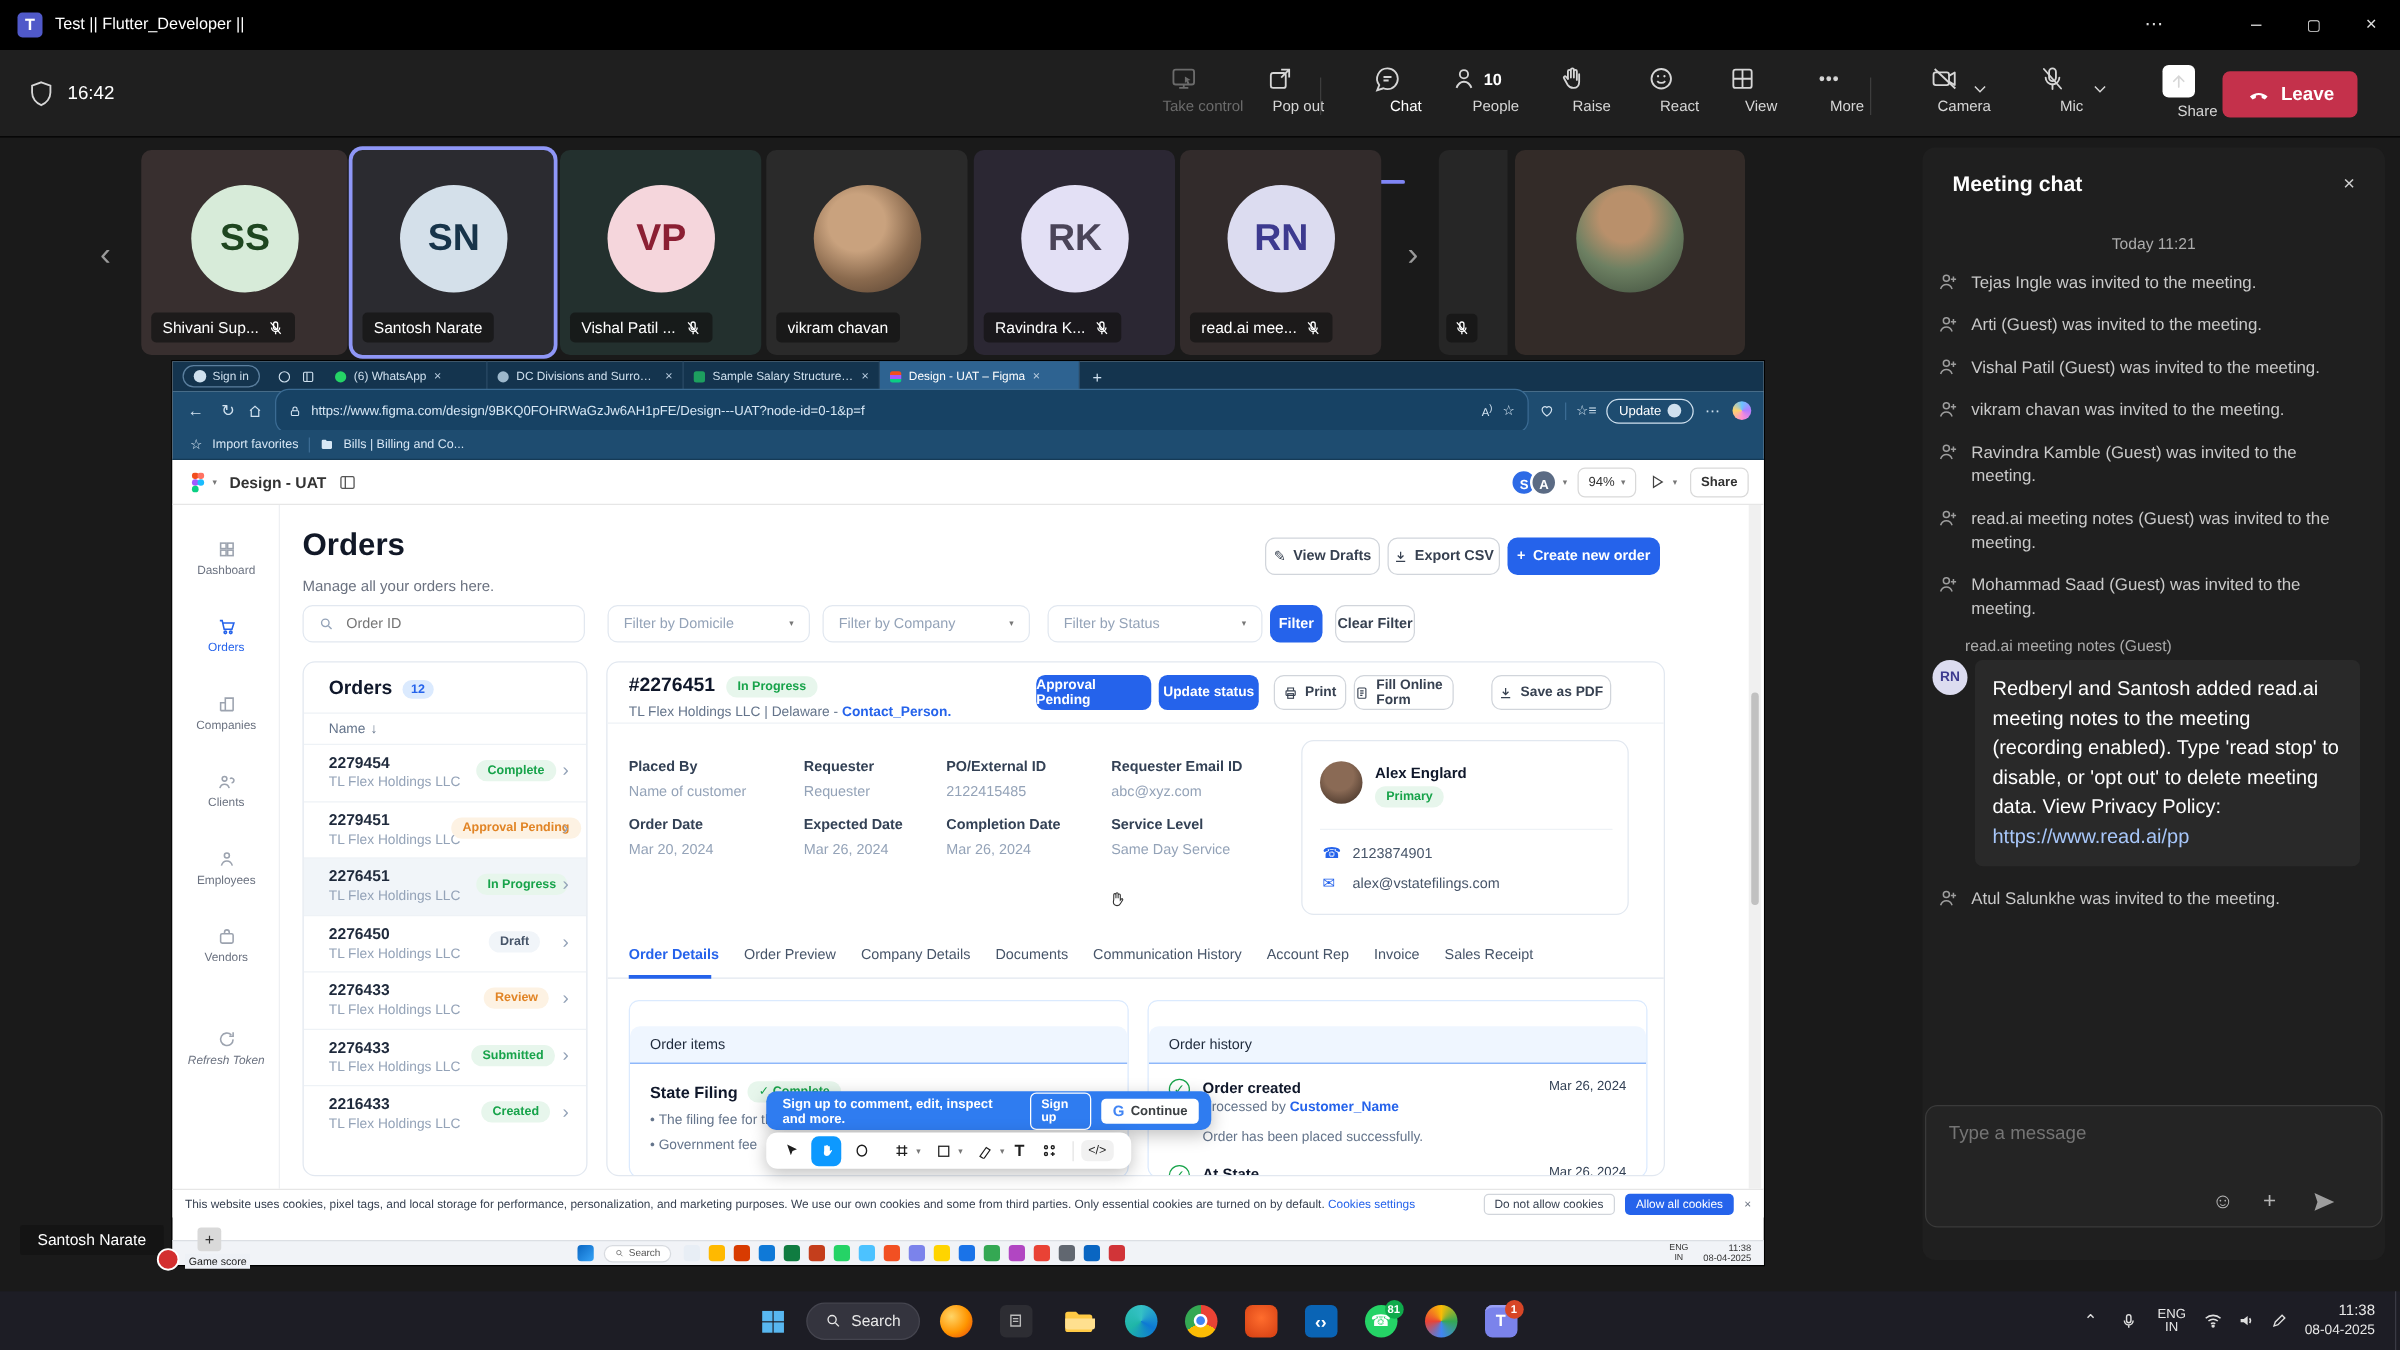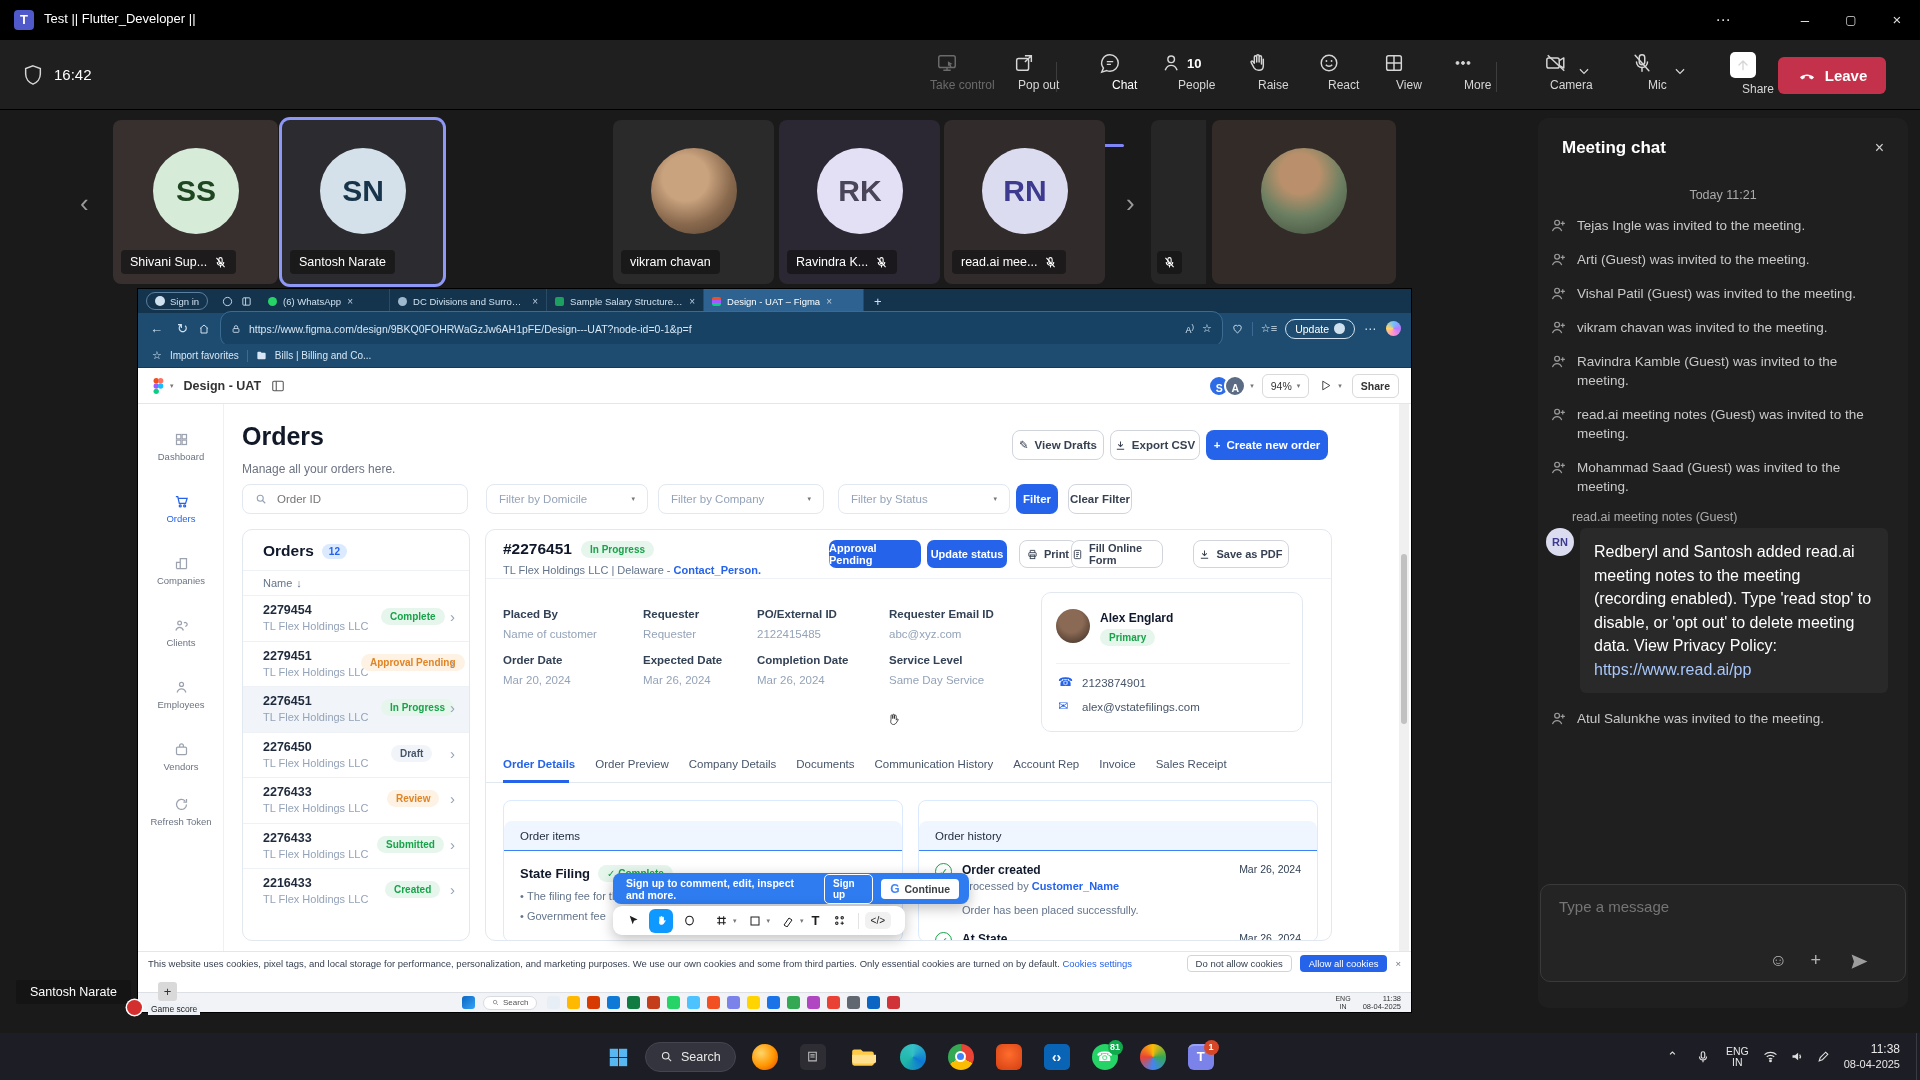--- a/index.html
+++ b/index.html
@@ -259,20 +259,32 @@
           </svg>
         </span>
       </div>
   </div>
   <div class="a tile" style="left:282px;width:161px;background:#2b2b30;box-shadow:0 0 0 3px #8f97f7;">
     <div class="a avatar" style="left:38px;top:28px;background:#d4e0ea;color:#17344a;">SN</div>
     <div class="namepill">
         <span class="nm">Santosh Narate</span>
       </div>
   </div>
+  <div class="a tile" style="left:448px;width:161px;background:#23302e;">
+    <div class="a avatar" style="left:38px;top:28px;background:#f5d6dc;color:#8b1f33;">VP</div>
+    <div class="namepill">
+        <span class="nm">Vishal Patil ...</span>
+        <span>
+          <svg width="13" height="13" viewBox="0 0 24 24" fill="none" stroke="#fff" stroke-width="2">
+            <rect x="9" y="3" width="6" height="11" rx="3"></rect>
+            <path d="M6 11a6 6 0 0 0 12 0M12 17v4M4.5 3.5l15 17"></path>
+          </svg>
+        </span>
+      </div>
+  </div>
   <div class="a tile" style="left:613px;width:161px;background:#2a2a2a;">
     <div class="a avatar photo-av" style="left:38px;top:28px;"></div>
     <div class="namepill">
         <span class="nm">vikram chavan</span>
       </div>
   </div>
   <div class="a tile" style="left:779px;width:161px;background:#2b2733;">
     <div class="a avatar" style="left:38px;top:28px;background:#e3e0f5;color:#4a4458;">RK</div>
     <div class="namepill">
         <span class="nm">Ravindra K...</span>
@@ -487,21 +499,21 @@
         </div>
         <div class="a side-item" style="left:6px;top:338px;">
           <span>
               <svg width="15" height="15" viewBox="0 0 24 24" fill="none" stroke-width="2">
                 <rect x="4" y="8" width="16" height="12" rx="2"></rect>
                 <path d="M9 8V6a3 3 0 0 1 6 0v2"></path>
               </svg>
             </span>
           <span>Vendors</span>
         </div>
-        <div class="a side-item" style="left:6px;top:393px;">
+        <div class="a side-item" style="left:6px;top:420px;font-style:italic;">
           <span>
               <svg width="15" height="15" viewBox="0 0 24 24" fill="none" stroke-width="2">
                 <path d="M20 12a8 8 0 1 1-2.3-5.7M20 3v5h-5"></path>
               </svg>
             </span>
           <span>Refresh Token</span>
         </div>
       </div>
 
       <div class="a" style="left:104px;top:18px;font-size:25px;font-weight:800;color:#111827;">Orders</div>
@@ -618,21 +630,21 @@
         <div class="a btn-o" style="left:533px;top:10px;width:58px;height:28px;font-size:11px;">
             <span>
               <svg width="11" height="11" viewBox="0 0 24 24" fill="none" stroke="#374151" stroke-width="2">
                 <path d="M7 8V3h10v5"></path>
                 <rect x="4" y="8" width="16" height="8" rx="1"></rect>
                 <rect x="7" y="13" width="10" height="8"></rect>
               </svg>
             </span>
             <span>Print</span>
           </div>
-        <div class="a btn-o" style="left:585px;top:10px;width:92px;height:28px;font-size:11px;">
+        <div class="a btn-o" style="left:597px;top:10px;width:80px;height:28px;font-size:11px;">
             <span>
               <svg width="11" height="11" viewBox="0 0 24 24" fill="none" stroke="#374151" stroke-width="2">
                 <rect x="5" y="3" width="14" height="18" rx="2"></rect>
                 <path d="M9 8h6M9 12h6M9 16h4"></path>
               </svg>
             </span>
             <span>Fill Online Form</span>
           </div>
         <div class="a btn-o" style="left:707px;top:10px;width:96px;height:28px;font-size:11px;">
             <span>

